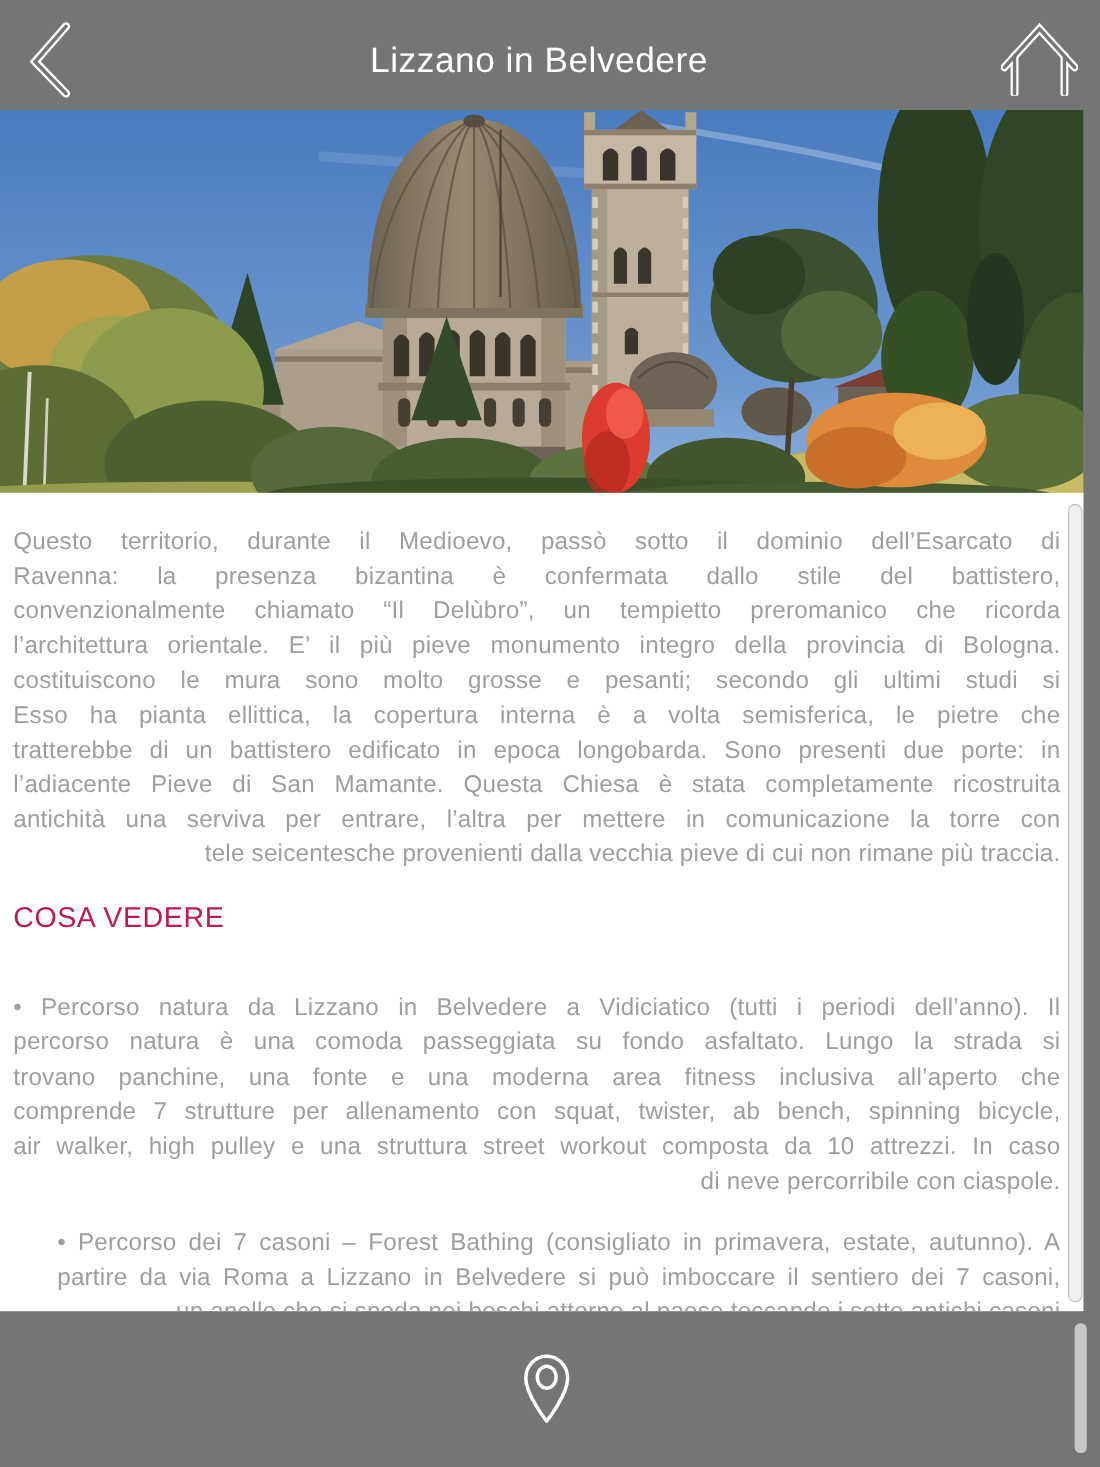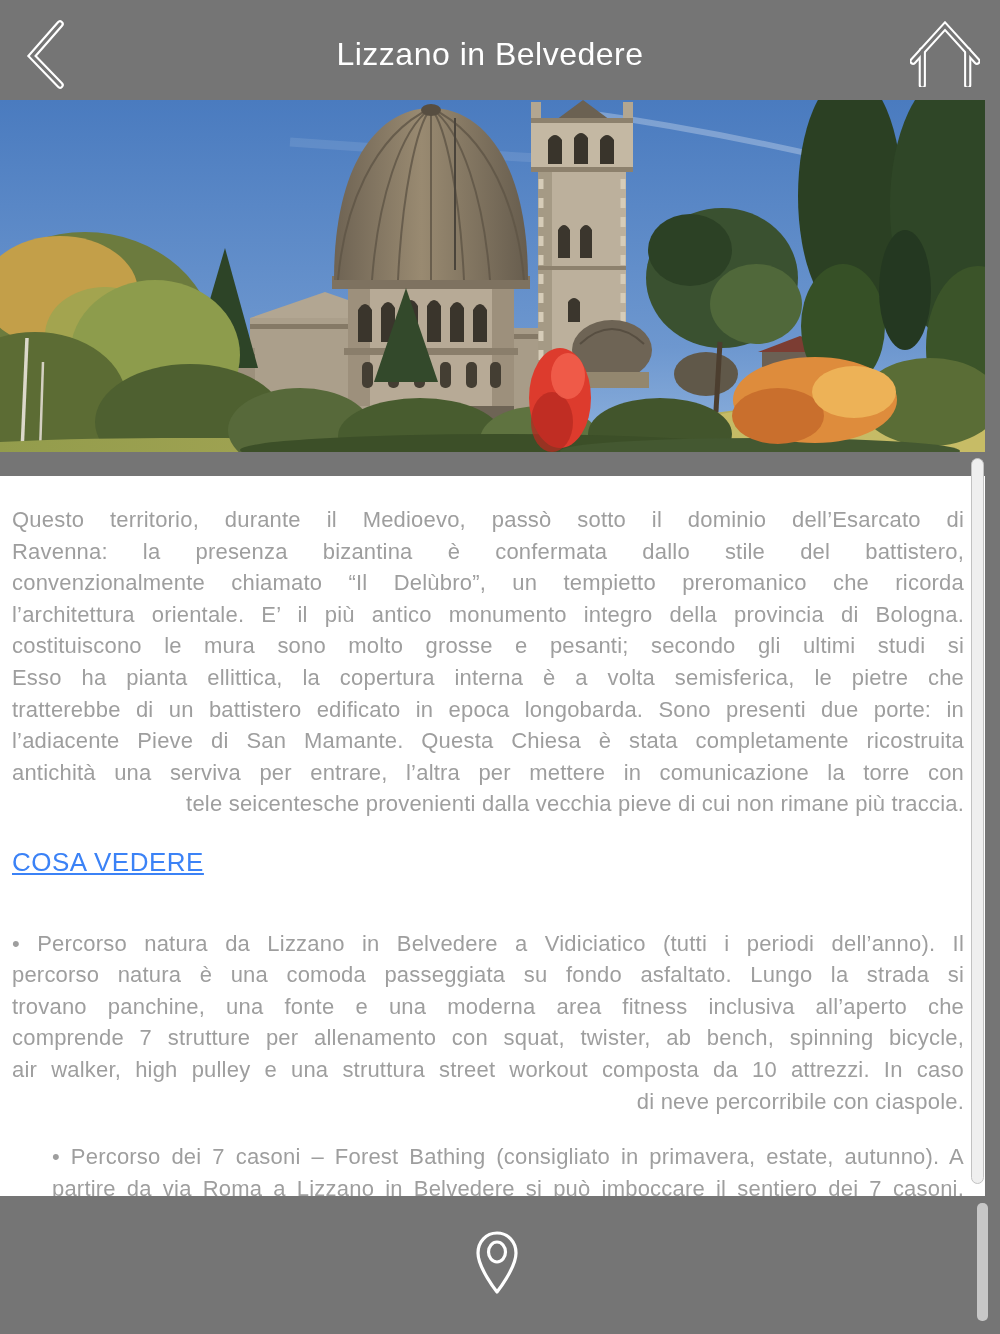--- a/index.html
+++ b/index.html
@@ -17,28 +17,28 @@
     color:#ffffff; font-size:32px; font-weight:400; letter-spacing:0.5px;
     text-align:center; white-space:nowrap;
   }
 
   
   .carousel { position:absolute; top:100px; left:0; width:985px; height:352px; overflow:hidden; background:#5e86c0; }
   .carousel svg { display:block; }
 
   
   .content {
-    position:absolute; top:476px; left:0; width:985px; height:744px;
+    position:absolute; top:448px; left:0; width:985px; height:744px;
     background:#ffffff; overflow:hidden; padding:28px 21px 0 12px;
     color:#9e9e9e; font-size:22px; line-height:31.6px; font-weight:400;
     letter-spacing:0.2px;
   }
   .jline { text-align:justify; text-align-last:justify; white-space:normal; }
   .plain { text-align:right; }
-  .section-heading { font-size:26px; margin-top:27px; color:#3b82f6; letter-spacing:0.5px;text-decoration:underline; }
+  .section-heading { font-size:26px; margin-top:27px; color:#be185d; letter-spacing:0.5px; }
   .para.b1 { margin-top:49px; }
   .para.b2 { margin-top:24px;margin-left:40px; }
 
   
   .scroll-thumb {
     position:absolute; left:971px; top:458px; width:13px; height:726px;
     background:#efefef; border:1px solid #c2c2c2; border-radius:7px;
   }
   .page-scroll-thumb {
     position:absolute; left:977px; top:1203px; width:11px; height:118px;
@@ -221,21 +221,21 @@
     <ellipse cx="854" cy="292" rx="42" ry="26" fill="#edb257"></ellipse>
   </svg>
 
 </div>
 
 <main class="content">
   <div class="para">
       <div class="tline jline">Questo territorio, durante il Medioevo, passò sotto il dominio dell’Esarcato di</div>
       <div class="tline jline">Ravenna: la presenza bizantina è confermata dallo stile del battistero,</div>
       <div class="tline jline">convenzionalmente chiamato “Il Delùbro”, un tempietto preromanico che ricorda</div>
-      <div class="tline jline">l’architettura orientale. E’ il più antico monumento integro della provincia di Bologna.</div>
+      <div class="tline jline">l’architettura orientale. E’ il più pieve monumento integro della provincia di Bologna.</div>
       <div class="tline jline">costituiscono le mura sono molto grosse e pesanti; secondo gli ultimi studi si</div>
       <div class="tline jline">Esso ha pianta ellittica, la copertura interna è a volta semisferica, le pietre che</div>
       <div class="tline jline">tratterebbe di un battistero edificato in epoca longobarda. Sono presenti due porte: in</div>
       <div class="tline jline">l’adiacente Pieve di San Mamante. Questa Chiesa è stata completamente ricostruita</div>
       <div class="tline jline">antichità una serviva per entrare, l’altra per mettere in comunicazione la torre con</div>
       <div class="tline plain">tele seicentesche provenienti dalla vecchia pieve di cui non rimane più traccia.</div>
     </div>
 
   <div class="section-heading">COSA VEDERE</div>
 

